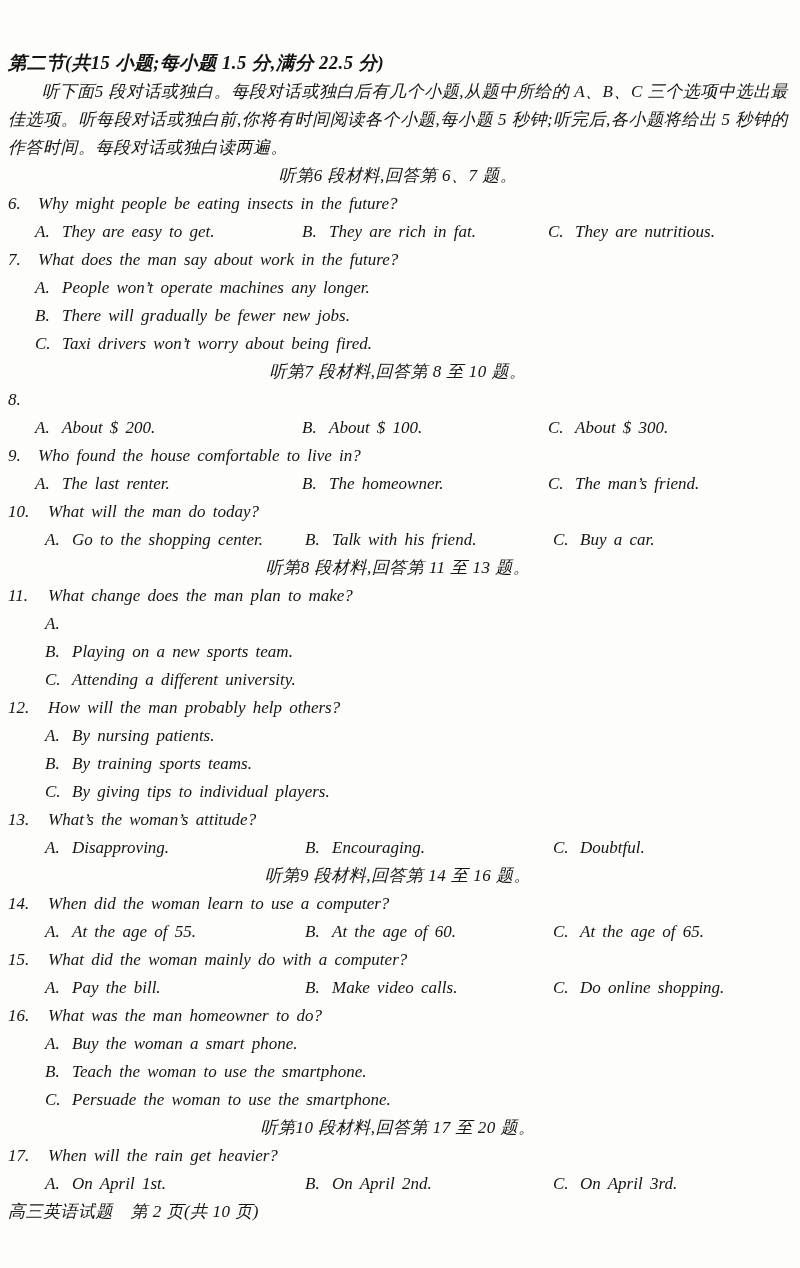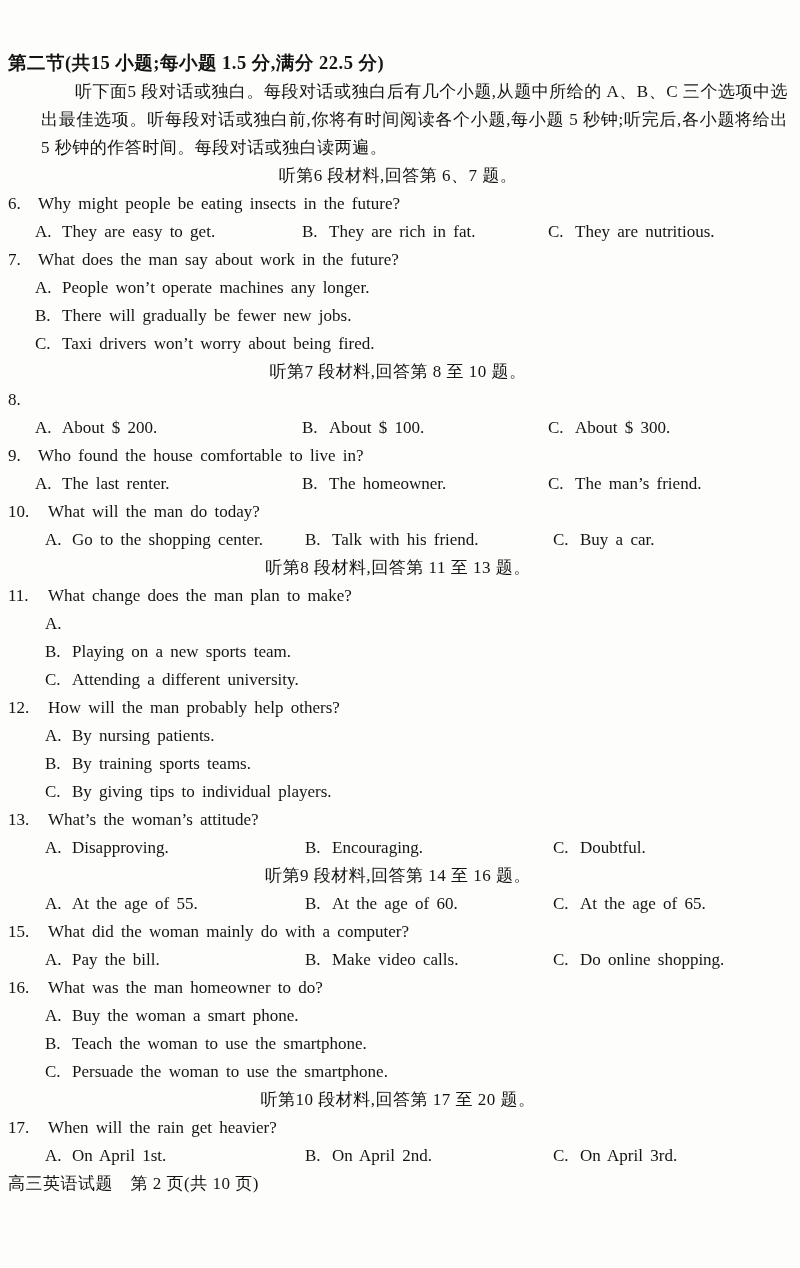--- a/index.html
+++ b/index.html
@@ -5,35 +5,34 @@
   * { margin: 0; padding: 0; box-sizing: border-box; }
   html, body { background: #f5f5f2; }
   body {
     width: 800px; height: 1268px;
     font-family: "Liberation Serif", "DejaVu Serif", serif;
     font-size: 17px;
     color: #141414;
     background: #fdfdfb;
     overflow: hidden;
   }
-  .page { padding: 48px 12px 0 8px; }
+  .page { padding: 48px 12px 0 8px; font-style: italic; }
   .ln { line-height: 28px; }
 
   .title {
     font-weight: bold;
     font-size: 18.5px;
     line-height: 30px;
     letter-spacing: 0.5px;
   }
   .instr {
     text-align: justify;
     text-indent: 2em;
     line-height: 28px;
     letter-spacing: 0.5px;
-    margin-left: 33px;
   }
   .mh { line-height: 28px; letter-spacing: 0.5px; text-align: center; }
 
   .q { display: flex; line-height: 28px; word-spacing: 3px; }
   .qnum-1 { flex: 0 0 30px; }
   .qnum-2 { flex: 0 0 40px; }
 
   .opt-row { display: grid; line-height: 28px; word-spacing: 3px; }
   .opt-row.d1 { padding-left: 27px; grid-template-columns: 267px 246px 1fr; }
   .opt-row.d2 { padding-left: 37px; grid-template-columns: 260px 248px 1fr; }
@@ -204,20 +203,24 @@
       <span>Encouraging.</span>
     </span>
     <span class="cell">
       <span class="ol">C.</span>
       <span>Doubtful.</span>
     </span>
   </div>
 
   <div class="mh">听第9 段材料,回答第 14 至 16 题。</div>
 
+  <div class="q">
+    <span class="qnum-2">14.</span>
+    <span>When did the woman learn to use a computer?</span>
+  </div>
   <div class="opt-row d2">
     <span class="cell">
       <span class="ol">A.</span>
       <span>At the age of 55.</span>
     </span>
     <span class="cell">
       <span class="ol">B.</span>
       <span>At the age of 60.</span>
     </span>
     <span class="cell">

